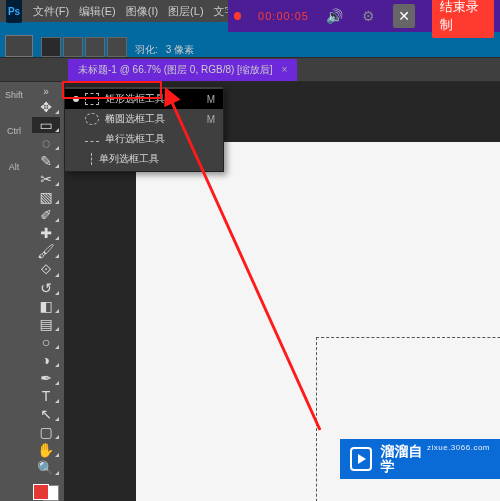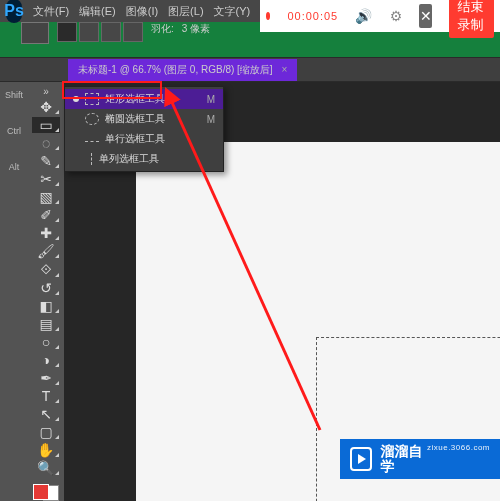--- a/index.html
+++ b/index.html
@@ -1,27 +1,27 @@
 <!DOCTYPE html>
 <html><head>
 <meta charset="utf-8">
 <style>
 *{box-sizing:border-box;margin:0;padding:0;font-family:"Microsoft YaHei",Arial,sans-serif}
 body{width:500px;height:501px;background:#f0f0f0;overflow:hidden;position:relative}
 .app{width:500px;height:501px;position:relative;background:#474747}
 .menubar{height:22px;background:#474747;display:flex;align-items:center;padding:0 6px;color:#ccc;font-size:11px;gap:0}
-.menubar .ps-logo{width:16px;height:24px;background:#001e36;color:#31a8ff;font-weight:bold;font-size:16px;display:flex;align-items:center;justify-content:center;border-radius:8px;margin-right:6px}
+.menubar .ps-logo{width:16px;height:24px;background:#001e36;color:#31a8ff;font-weight:bold;font-size:10px;display:flex;align-items:center;justify-content:center;border-radius:2px;margin-right:6px}
 .menubar .menu-item{padding:2px 5px;white-space:nowrap;color:#ccc}
-.recbar{position:absolute;top:0;right:0;height:32px;width:240px;background:#ffffff;display:flex;align-items:center;padding:0 6px;font-size:11px;gap:17px}
+.recbar{position:absolute;top:0;right:0;height:32px;width:272px;background:#4c1d95;display:flex;align-items:center;padding:0 6px;font-size:11px;gap:17px}
 .recbar .rec-dot{width:8px;height:8px;border-radius:50%;background:#ff3b30}
 .recbar .rec-time{color:#ff3b30;font-weight:500;letter-spacing:1px}
 .recbar .rec-icon{color:#888;font-size:14px;width:18px;text-align:center}
 .recbar .rec-close{width:24px;height:24px;background:#666;color:#fff;display:flex;align-items:center;justify-content:center;font-size:14px;border-radius:2px}
 .recbar .rec-btn{background:#ff3b30;color:#fff;padding:4px 8px;border-radius:2px;font-size:13px}
-.optbar{height:36px;background:#15803d;display:flex;align-items:flex-start;padding:0 21px;gap:8px;border-bottom:1px solid #2a2a2a}
+.optbar{height:36px;background:#0369a1;display:flex;align-items:flex-end;padding:0 5px;gap:8px;border-bottom:1px solid #2a2a2a}
 .optbar .tool-preview{width:28px;height:22px;border:1px solid #777;background:#444}
 .optbar .opt-group{display:flex;gap:2px}
 .optbar .opt-btn{width:20px;height:20px;border:1px solid #666;background:#474747}
 .optbar .opt-btn.active{background:#2a2a2a}
 .optbar .label{color:#ccc;font-size:10px}
 .optbar .val{color:#ccc;font-size:10px}
 .tabbar{height:24px;background:#3f3f3f;display:flex;align-items:center;padding-left:68px;border-bottom:1px solid #2a2a2a}
 .tabbar .tab{color:#ccc;font-size:10px;padding:4px 10px;background:#6d28d9}
 .tabbar .tab .close{margin-left:6px;color:#aaa}
 .workspace{position:absolute;top:82px;left:0;right:0;bottom:0}
@@ -31,21 +31,21 @@
 .toolbar .dbl{color:#ccc;font-size:10px;height:12px}
 .toolbar .tool{width:28px;height:24px;display:flex;align-items:center;justify-content:center;color:#ddd;font-size:14px;position:relative}
 .toolbar .tool.sel{background:#2a2a2a}
 .toolbar .tool .tri{position:absolute;right:1px;bottom:1px;width:0;height:0;border-left:4px solid transparent;border-bottom:4px solid #ccc}
 .toolbar .swatch{margin-top:6px;width:26px;height:26px;position:relative}
 .toolbar .swatch .fg{position:absolute;width:16px;height:16px;background:#e53935;border:1px solid #fff;left:0;top:0;z-index:2}
 .toolbar .swatch .bg{position:absolute;width:16px;height:16px;background:#fff;border:1px solid #888;right:0;bottom:0}
 .canvas-area{position:absolute;left:64px;top:0;right:0;bottom:0;background:#262626}
 .flyout{position:absolute;left:64px;top:4px;width:160px;background:#3f3f3f;border:1px solid #222;box-shadow:3px 3px 6px rgba(0,0,0,.4);padding:2px 0;z-index:5}
 .flyout .fl-item{display:flex;align-items:center;gap:6px;padding:3px 8px;color:#ddd;font-size:10px}
-.flyout .fl-item.hl{background:#4c1d95}
+.flyout .fl-item.hl{background:#000000}
 .flyout .fl-dot{width:6px;height:6px;border-radius:50%}
 .flyout .fl-item.current .fl-dot{background:#ddd}
 .flyout .fl-icon{width:14px;height:12px;border:1px dashed #bbb}
 .flyout .fl-icon.ellipse{border-radius:50%}
 .flyout .fl-icon.row{height:2px;border:none;border-top:1px dashed #bbb;margin-top:5px}
 .flyout .fl-icon.col{width:2px;border:none;border-left:1px dashed #bbb;margin-left:6px}
 .flyout .fl-key{margin-left:auto;color:#aaa}
 .red-box{position:absolute;border:2px solid #ff1a1a;z-index:6;pointer-events:none}
 .red-box.hl{left:62px;top:81px;width:100px;height:18px}
 .canvas{position:absolute;left:72px;top:60px;width:430px;height:440px;background:#f5f5f5}

